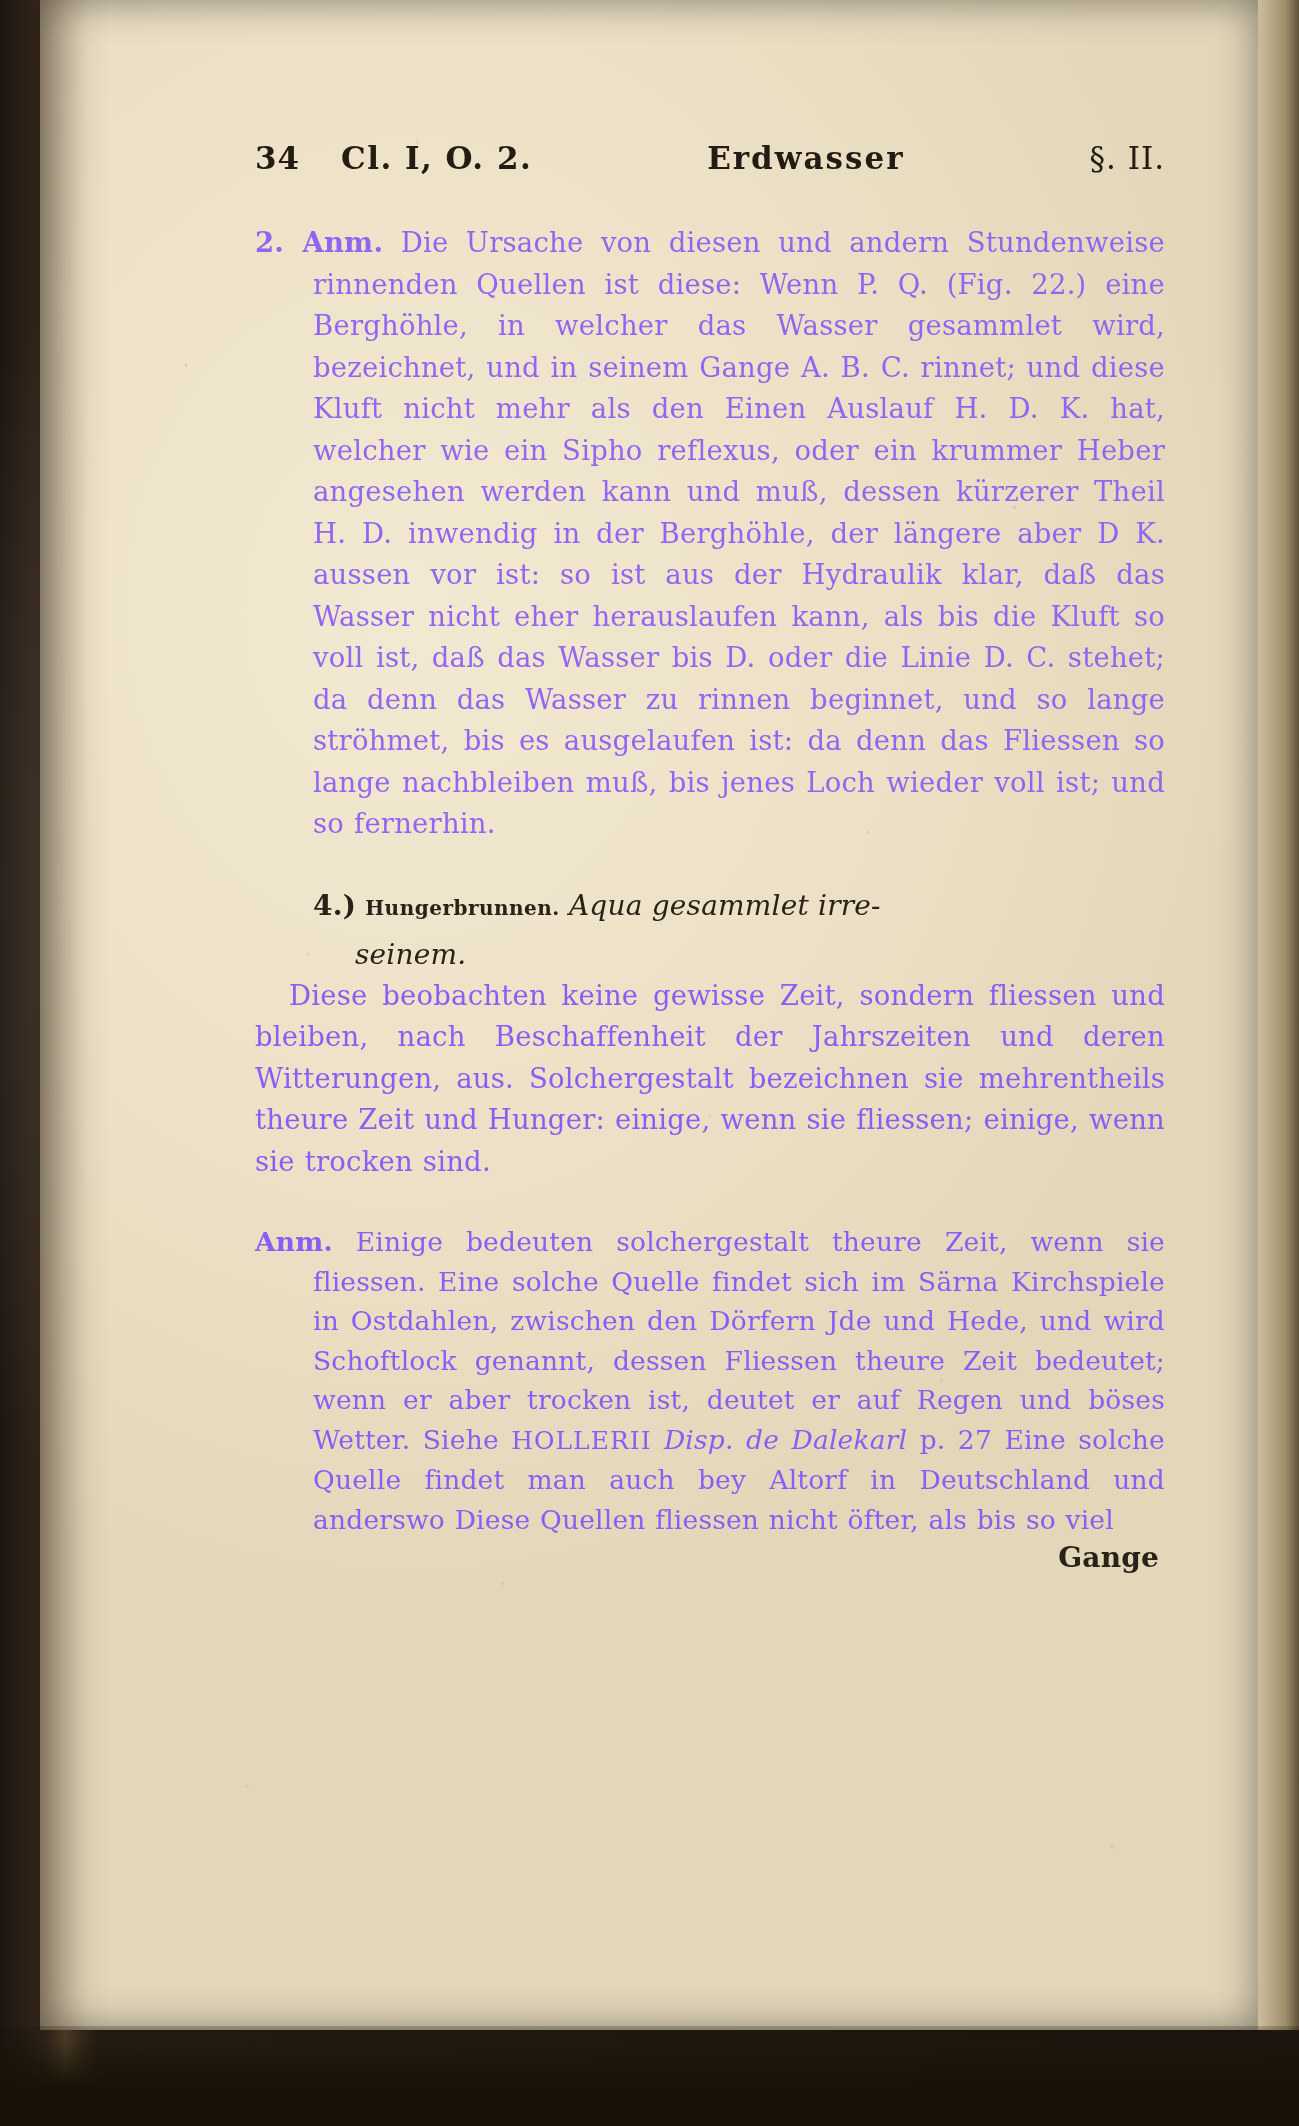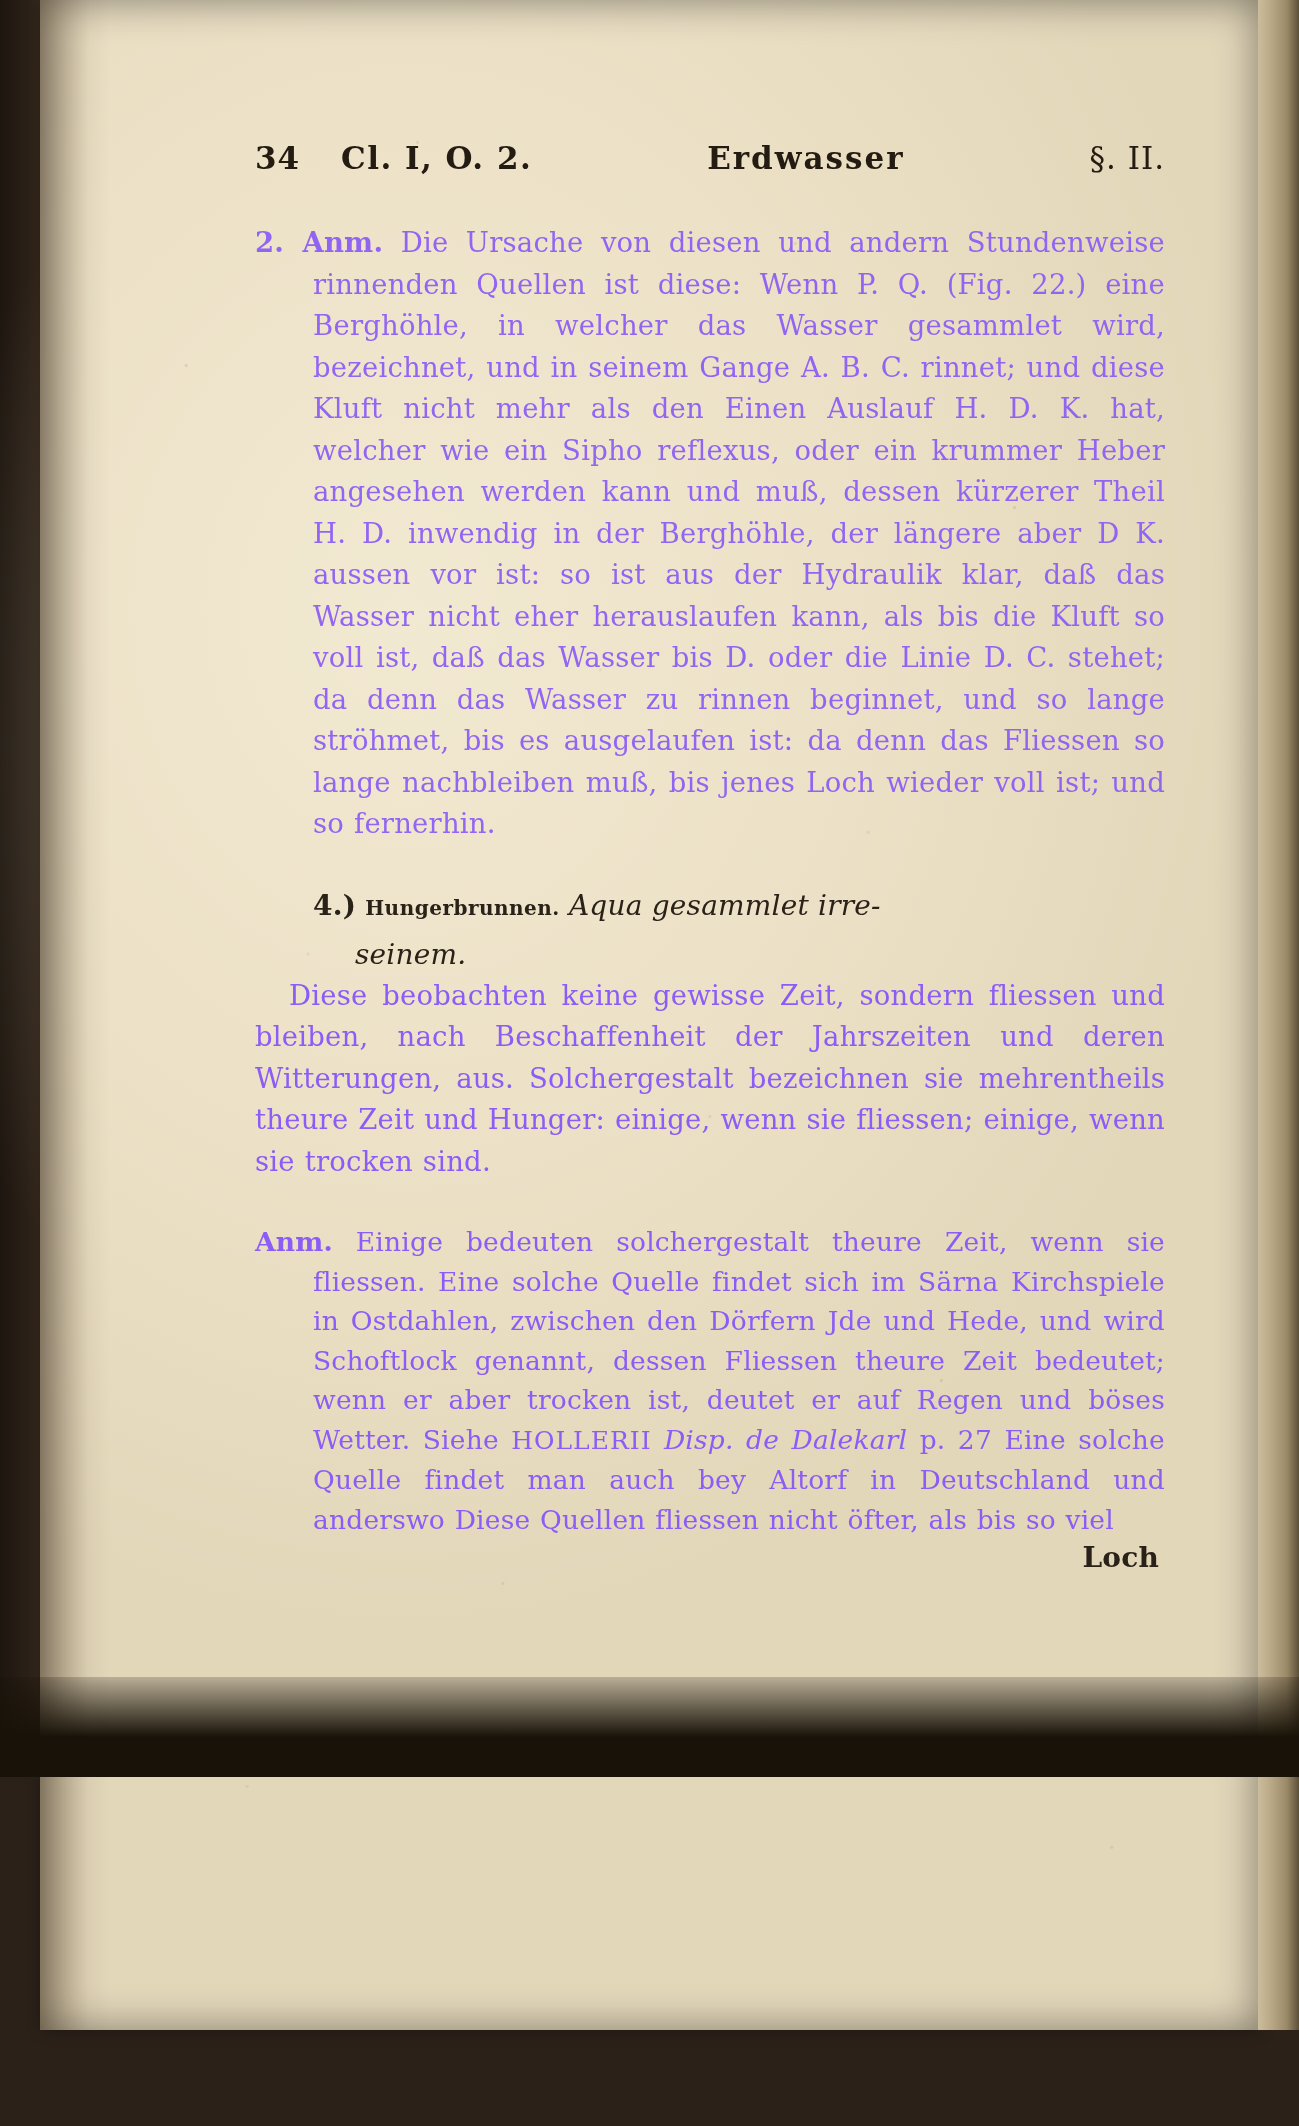--- a/index.html
+++ b/index.html
@@ -11,21 +11,21 @@
     width: 1299px;
     height: 2126px;
     overflow: hidden;
     font-family: "DejaVu Serif", serif;
   }
 
   
   #page-root {
     position: relative;
     width: 1299px;
-    height: 1777px;
+    height: 2126px;
     background: #221a13;
   }
 
   .book-bg {
     position: absolute;
     inset: 0;
     background:
       radial-gradient(ellipse 85% 60% at 48% 42%, rgba(255,250,232,0.28), rgba(255,250,232,0) 70%),
       linear-gradient(90deg, #1d160f 0%, #2a2017 2%, #3a2c1f 3.5%, #6a5636 5%, #4a3a26 6.2%, #2e2418 7.5%, #201911 100%);
   }
@@ -203,16 +203,16 @@
       <div class="heading-cont">seinem.</div>
       <p class="blk body-indent">Diese beobachten keine gewisse Zeit, sondern fliessen und bleiben, nach Beschaffenheit der Jahrszeiten und deren Witterungen, aus. Solchergestalt bezeichnen sie mehrentheils theure Zeit und Hunger: einige, wenn sie fliessen; einige, wenn sie trocken sind.</p>
     </div>
 
     <div class="para-gap"></div>
 
     <div class="note-block">
       <p class="blk hang"><span class="hd-num">Anm.</span> <span>Einige bedeuten solchergestalt theure Zeit, wenn sie fliessen. Eine solche Quelle findet sich im Särna Kirchspiele in Ostdahlen, zwischen den Dörfern Jde und Hede, und wird Schoftlock genannt, dessen Fliessen theure Zeit bedeutet; wenn er aber trocken ist, deutet er auf Regen und böses Wetter. Siehe </span><span class="smallcaps">HOLLERII</span><span class="ital"> Disp. de Dalekarl</span><span> p. 27</span><span> Eine solche Quelle findet man auch bey Altorf in Deutschland und anderswo Diese Quellen fliessen nicht öfter, als bis so viel</span></p>
     </div>
 
-    <div class="catchword">Loch</div>
+    <div class="catchword">Gange</div>
 
   </div>
 </div>
 
 </body></html>

